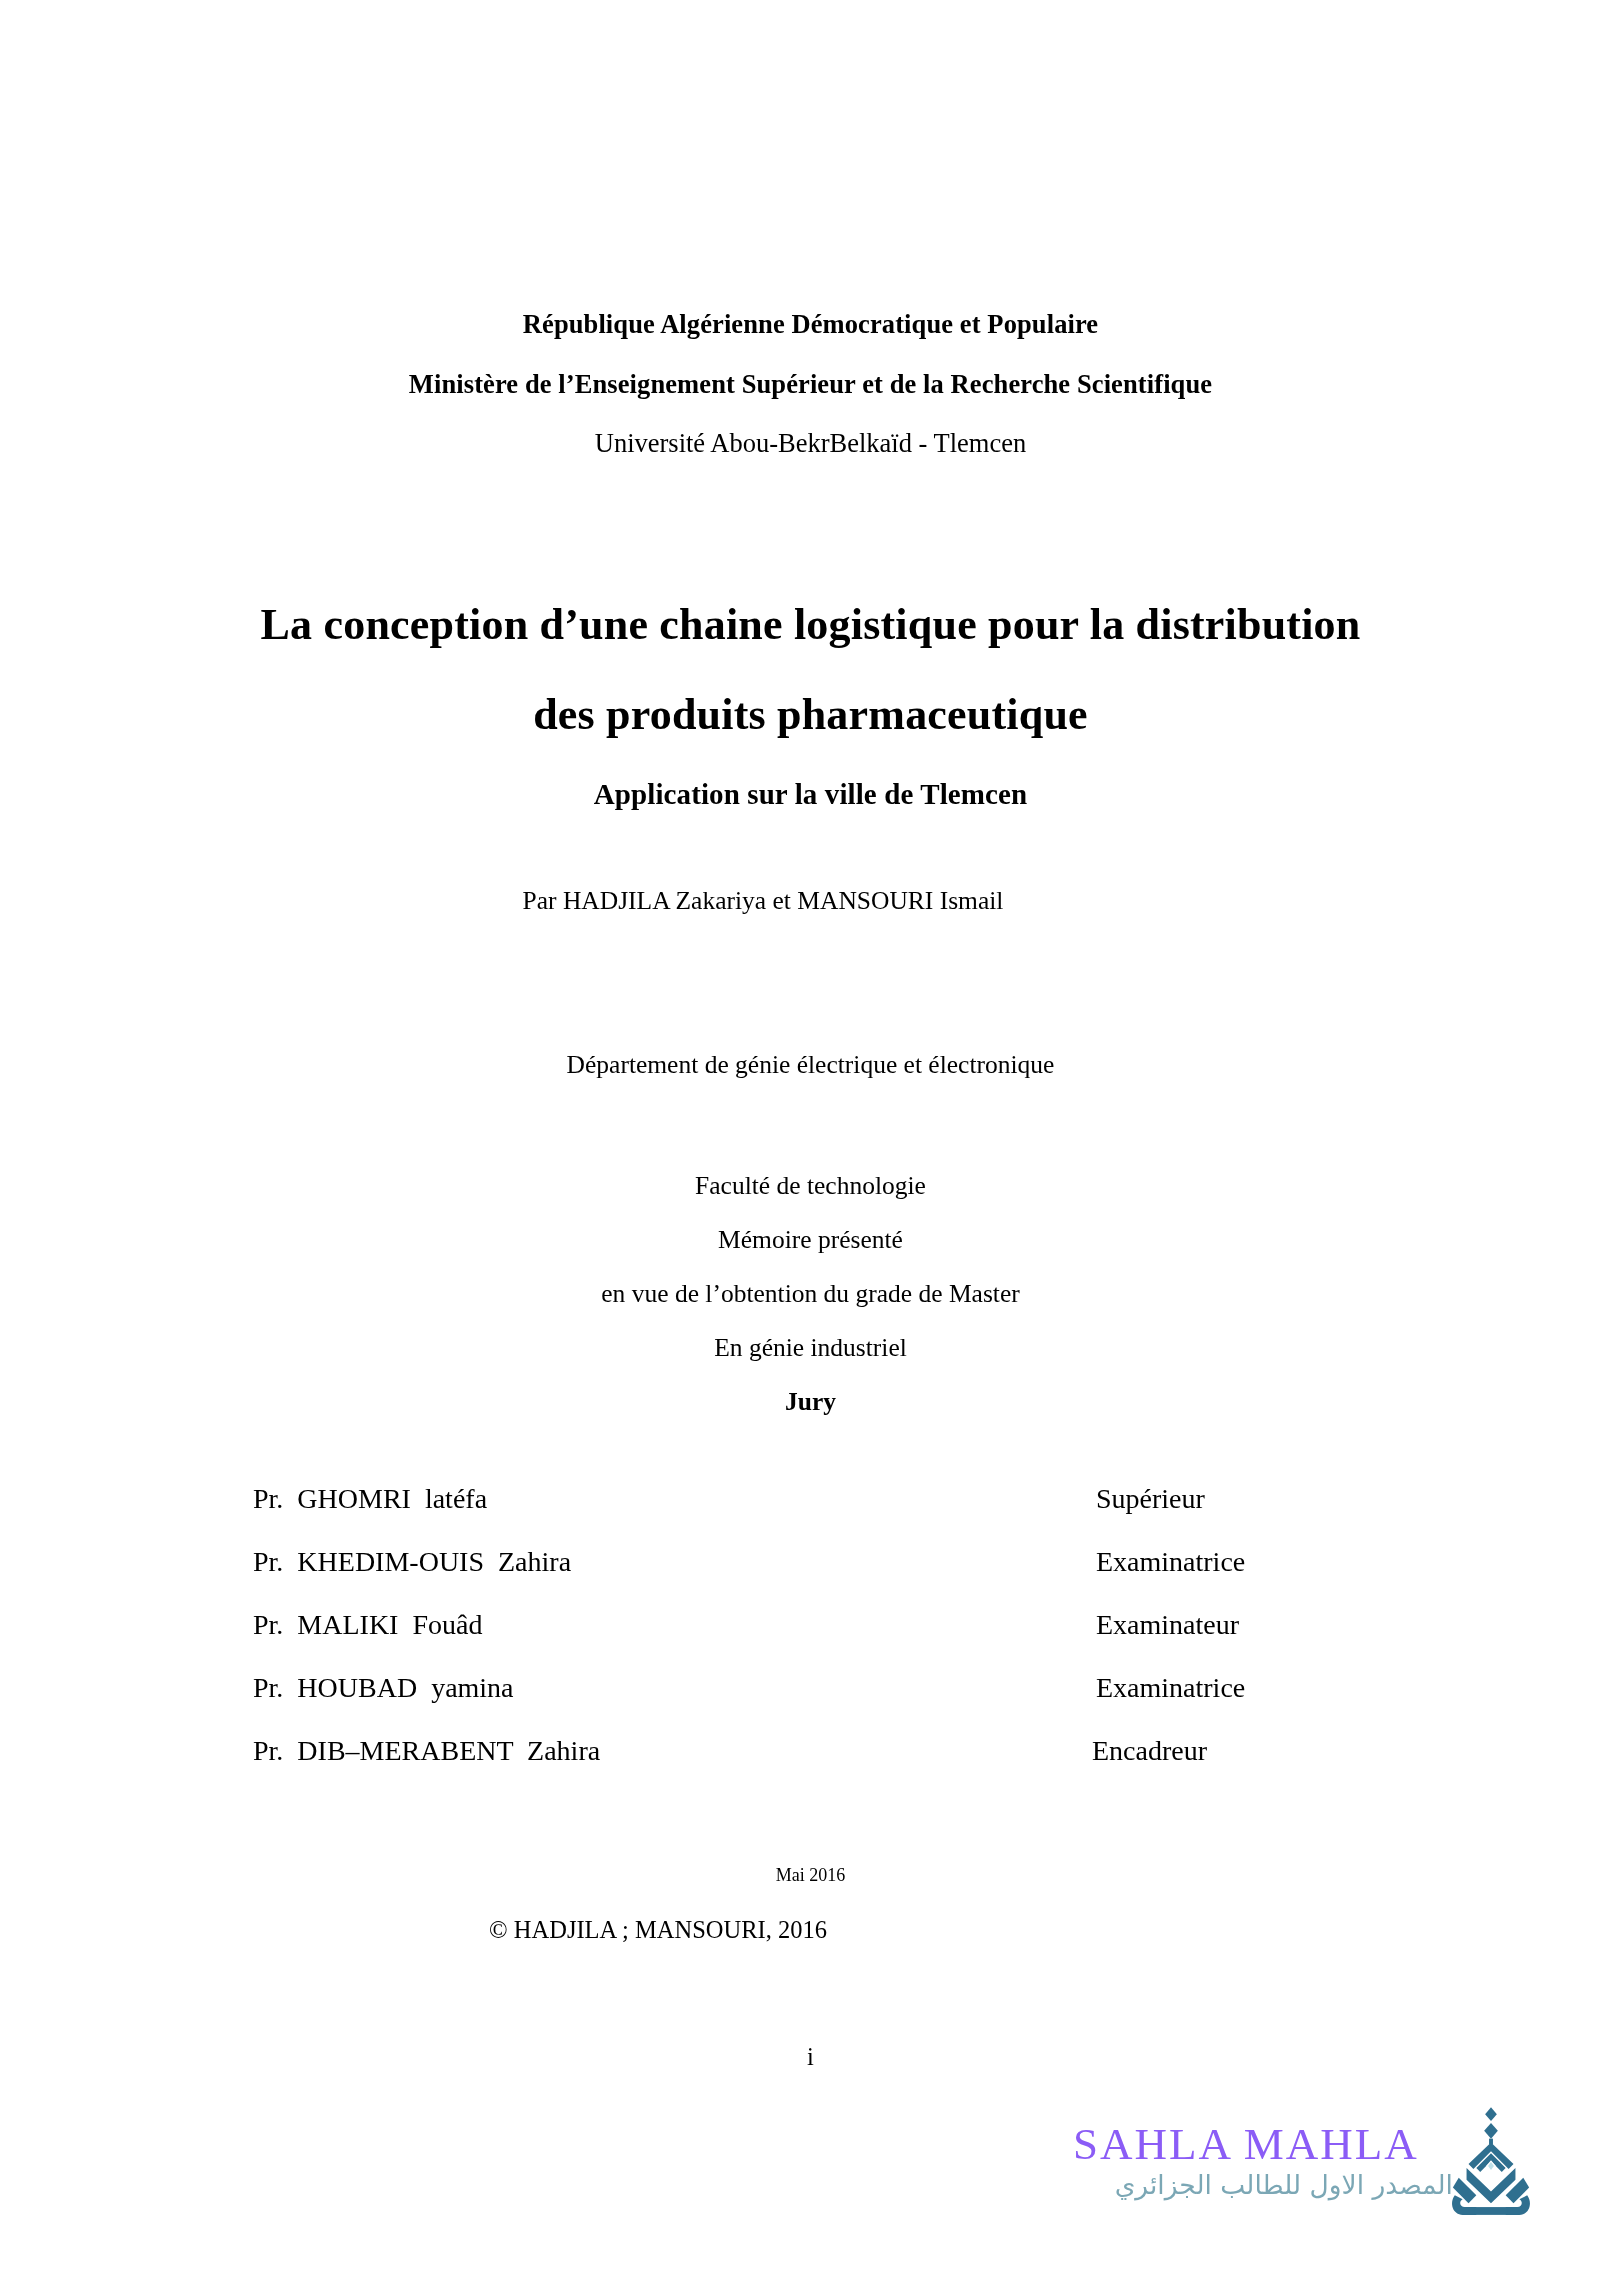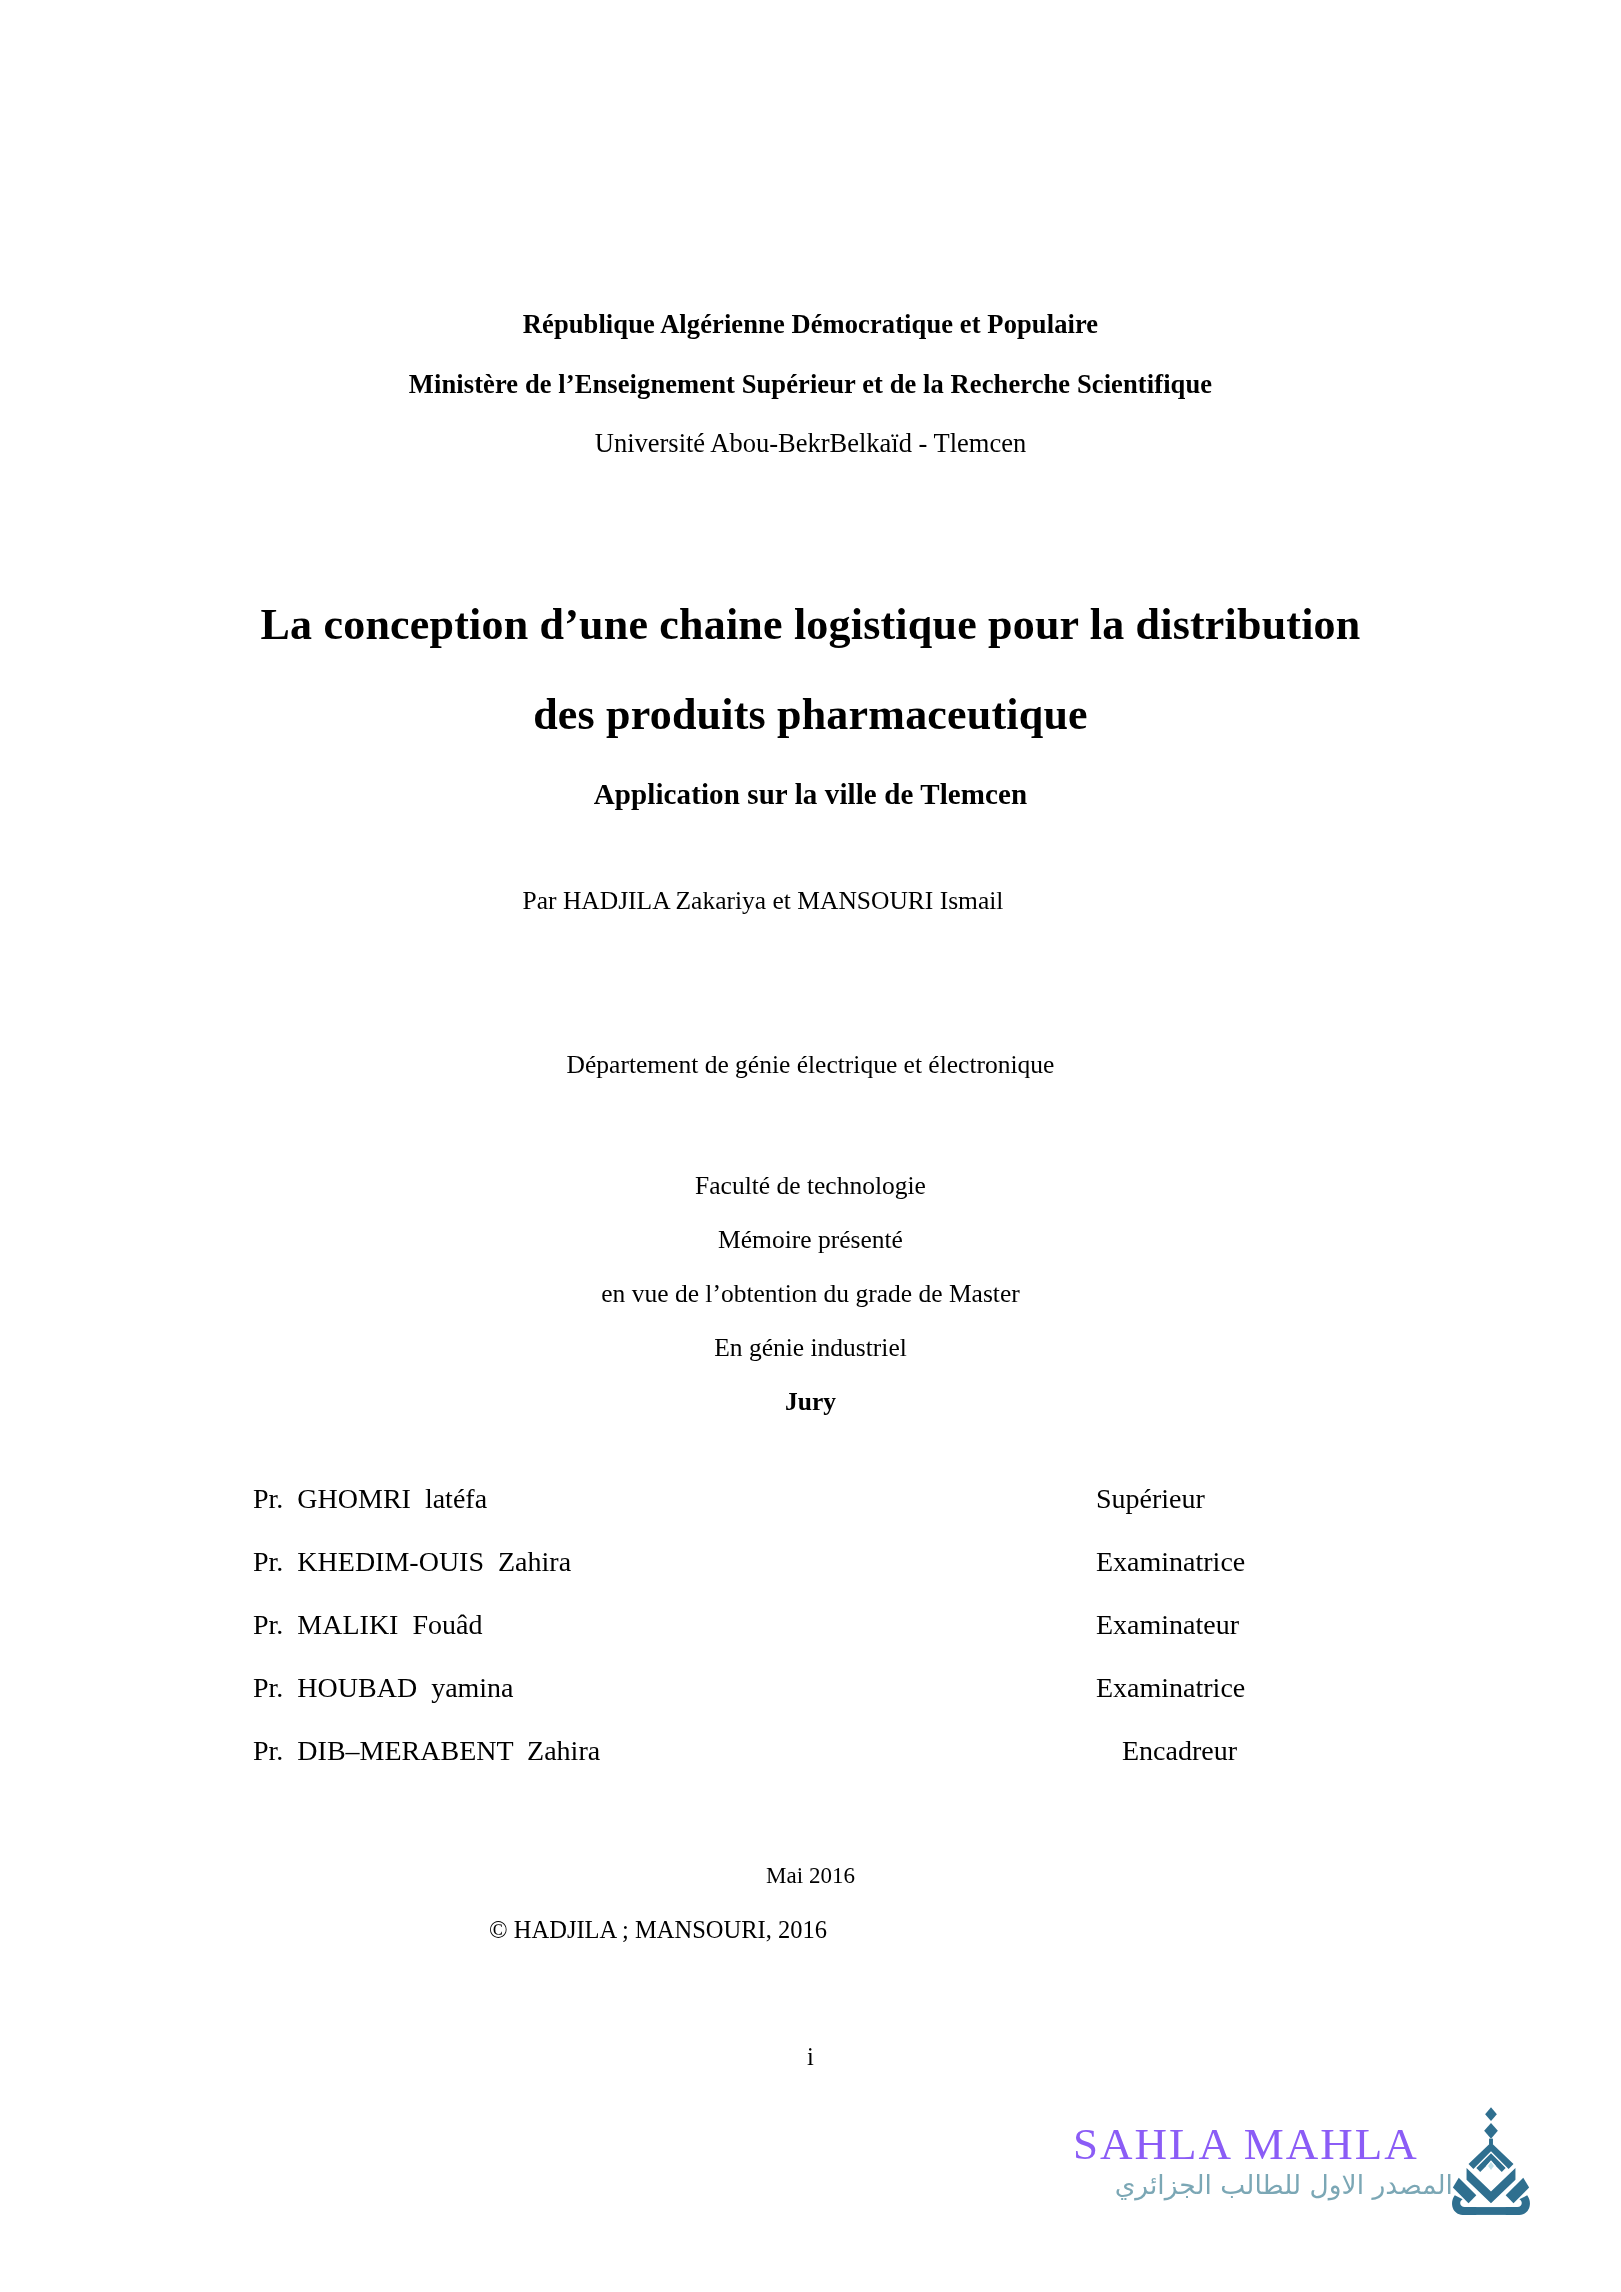--- a/index.html
+++ b/index.html
@@ -124,30 +124,30 @@
   }
   .jury-role {
     position: absolute;
     font-size: 28px;
     white-space: pre;
   }
   .jury-row:nth-child(1) .jury-role { left: 1096px; }
   .jury-row:nth-child(2) .jury-role { left: 1096px; }
   .jury-row:nth-child(3) .jury-role { left: 1096px; }
   .jury-row:nth-child(4) .jury-role { left: 1096px; }
-  .jury-row:nth-child(5) .jury-role { left: 1122px; font-family: Liberation Serif, serif; }
+  .jury-row:nth-child(5) .jury-role { left: 1092px; font-family: Liberation Serif, serif; }
 
   
   .date-line {
     position: absolute;
     top: 1859px;
     left: 0;
     width: 1621px;
     text-align: center;
-    font-size: 23px;
+    font-size: 18px;
     line-height: 33px;
   }
   .copyright-line {
     position: absolute;
     top: 1913px;
     left: 0;
     width: 1316px;
     text-align: center;
     font-size: 24.5px;
     line-height: 33px;

